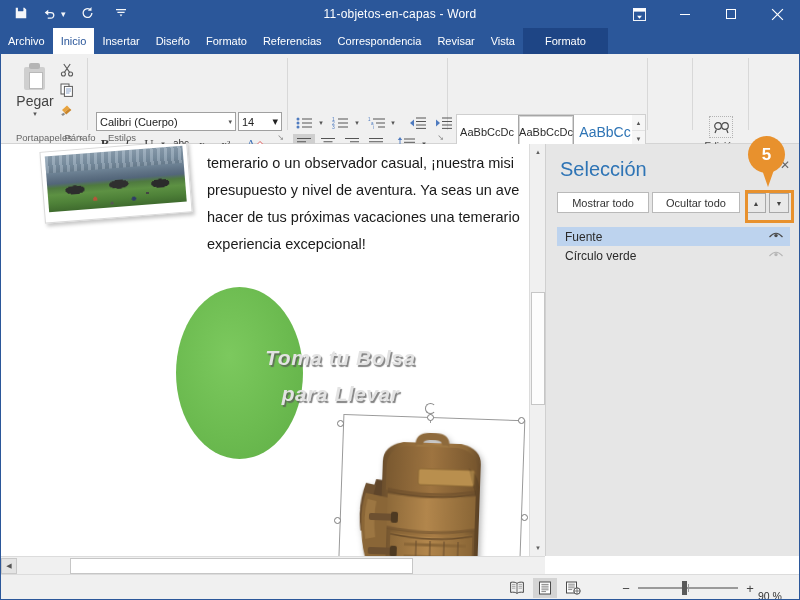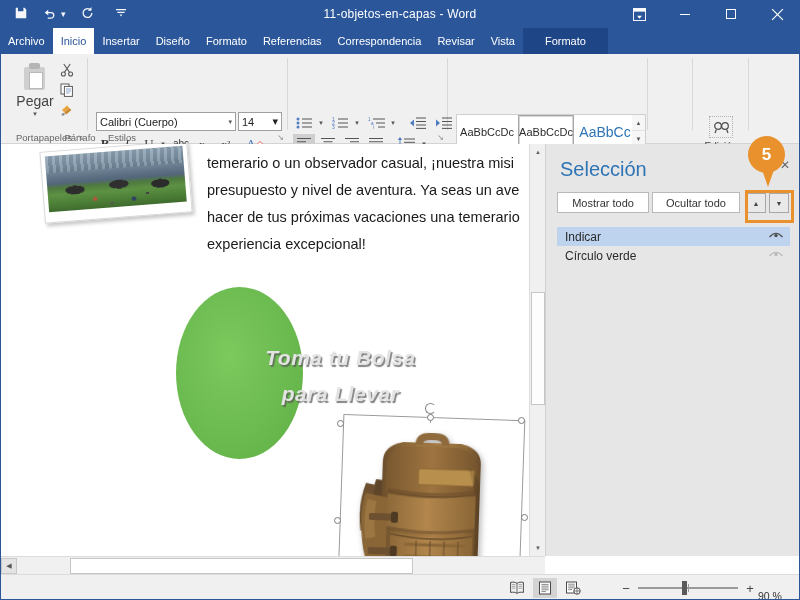--- a/index.html
+++ b/index.html
@@ -719,21 +719,21 @@
     <div class="sp-btn" style="left:11px; width:92px">Mostrar todo</div>
     <div class="sp-btn" style="left:106px; width:88px">Ocultar todo</div>
 
     <div class="reorder-wrap">
       <div class="reorder-btn">▲</div>
       <div class="reorder-btn">▼</div>
     </div>
 
     <div class="sp-list">
       <div class="sp-item sel">
-        <span class="nm">Indicar</span>
+        <span class="nm">Fuente</span>
         <span class="eye">
           <svg width="16" height="12" viewBox="0 0 16 12">
               <path d="M1.5 7 Q8 -0.5 14.5 7" fill="none" stroke="#4a4a4a" stroke-width="1.2"></path>
               <circle cx="8" cy="5.6" r="1.7" fill="#4a4a4a"></circle>
             </svg>
         </span>
       </div>
       <div class="sp-item">
         <span class="nm">Círculo verde</span>
         <span class="eye">

